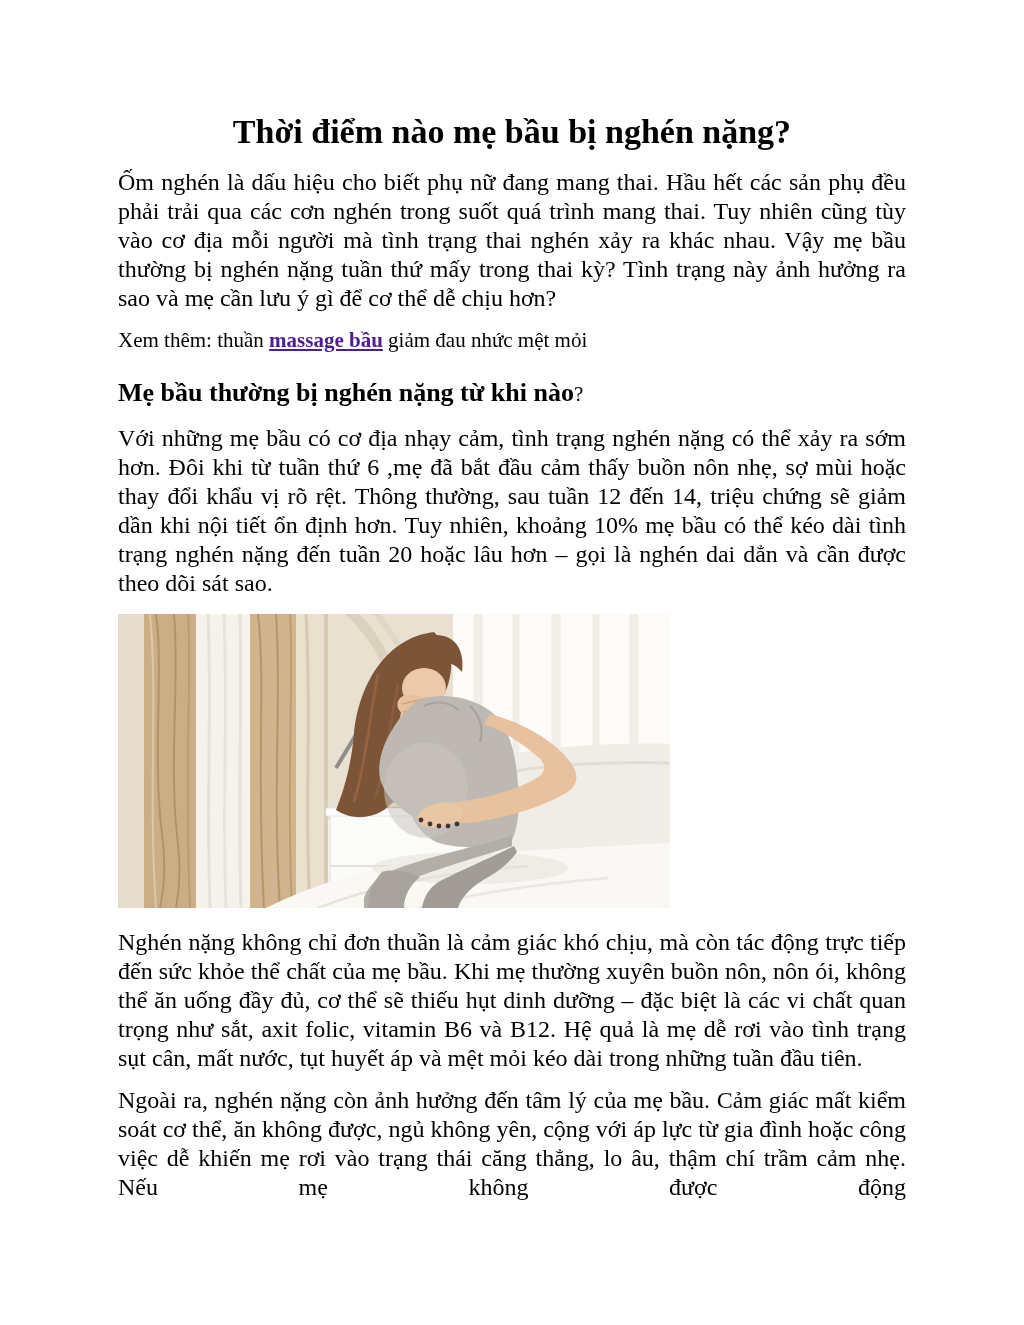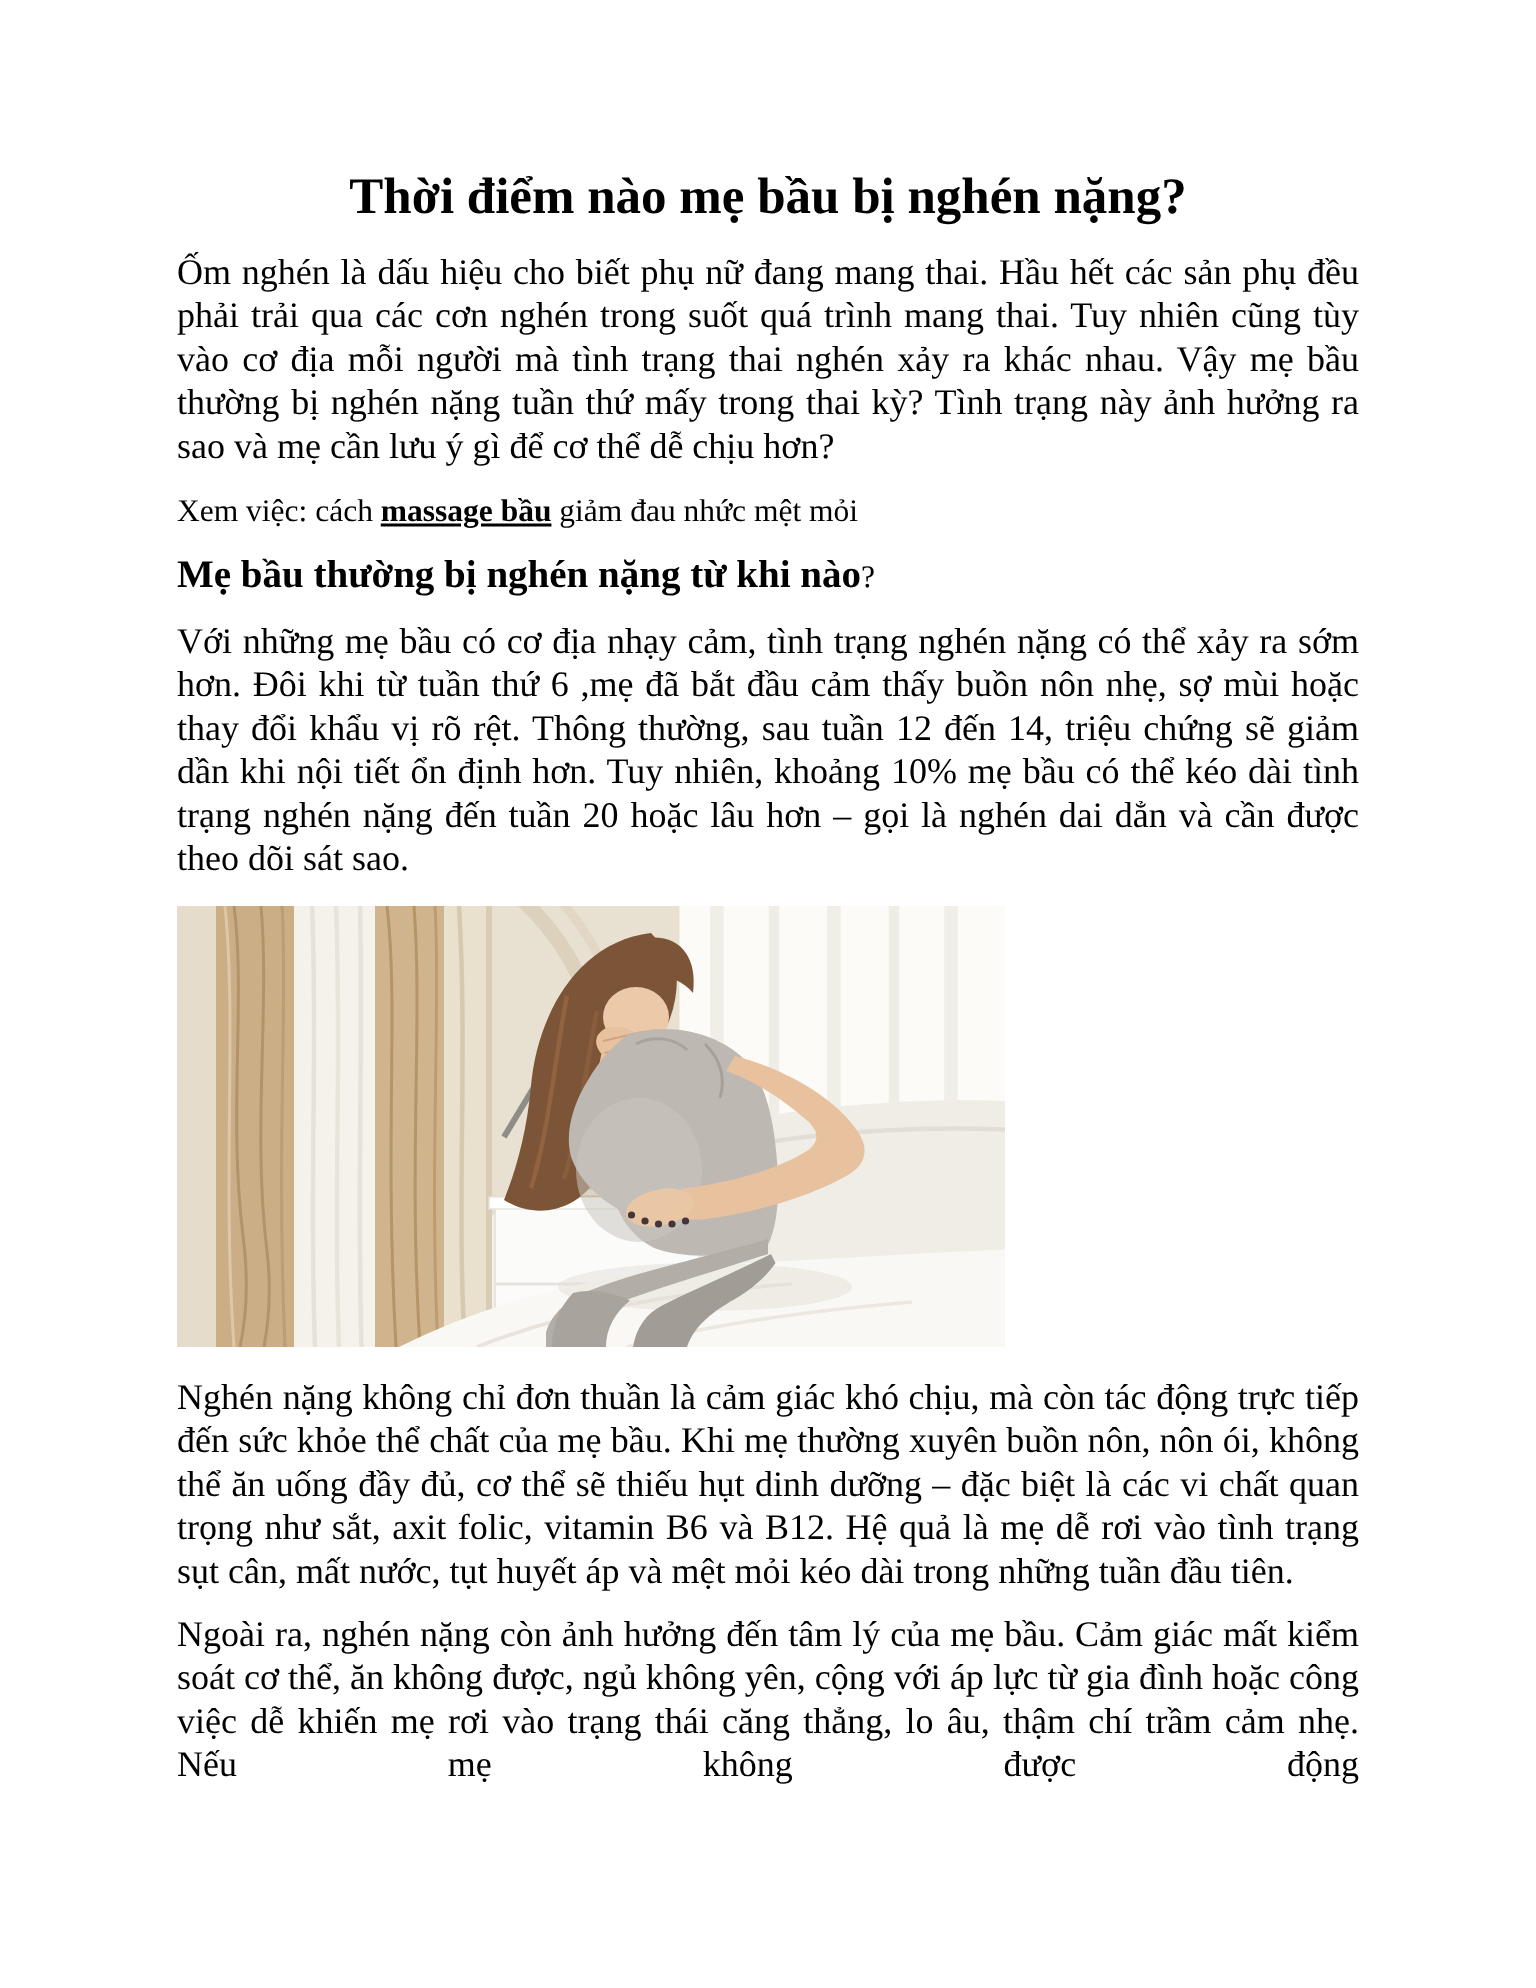--- a/index.html
+++ b/index.html
@@ -16,41 +16,41 @@
     margin:0 0 16px 0;
   }
   p.body{
     font-size:24px;line-height:29px;text-align:justify;margin:0 0 13px 0;
   }
   p.cut{ text-align-last:justify; }
   p.see-more{
     font-size:21px;line-height:29px;text-align:left;margin:0 0 10px 0;
   }
   a.doc-link{
-    color:#000000;font-weight:bold;text-decoration:underline;cursor:pointer;
+    color:#4c1d95;font-weight:bold;text-decoration:underline;cursor:pointer;
   }
   h2.section{
-    font-size:26px;line-height:32px;font-weight:bold;margin:12px 0 14px 0;
+    font-size:26px;line-height:32px;font-weight:bold;margin:22px 0 14px 0;
   }
   h2.section .q{ font-weight:normal;font-size:21px; }
   figure.article-figure{
     margin:16px 0 20px 0;width:552px;height:294px;padding:0;
   }
   figure.article-figure svg{display:block;}
 </style>
 </head>
 <body>
 
 <div class="page">
 
   <h1 class="title">Thời điểm nào mẹ bầu bị nghén nặng?</h1>
 
   <p class="body">Ốm nghén là dấu hiệu cho biết phụ nữ đang mang thai. Hầu hết các sản phụ đều phải trải qua các cơn nghén trong suốt quá trình mang thai. Tuy nhiên cũng tùy vào cơ địa mỗi người mà tình trạng thai nghén xảy ra khác nhau. Vậy mẹ bầu thường bị nghén nặng tuần thứ mấy trong thai kỳ? Tình trạng này ảnh hưởng ra sao và mẹ cần lưu ý gì để cơ thể dễ chịu hơn?</p>
 
-  <p class="see-more"><span>Xem việc: cách </span><a href="#" class="doc-link">massage bầu</a><span> giảm đau nhức mệt mỏi</span></p>
+  <p class="see-more"><span>Xem thêm: thuần </span><a href="#" class="doc-link">massage bầu</a><span> giảm đau nhức mệt mỏi</span></p>
 
   <h2 class="section"><span>Mẹ bầu thường bị nghén nặng từ khi nào</span><span class="q">?</span></h2>
 
 
   <p class="body">Với những mẹ bầu có cơ địa nhạy cảm, tình trạng nghén nặng có thể xảy ra sớm hơn. Đôi khi từ tuần thứ 6 ,mẹ đã bắt đầu cảm thấy buồn nôn nhẹ, sợ mùi hoặc thay đổi khẩu vị rõ rệt. Thông thường, sau tuần 12 đến 14, triệu chứng sẽ giảm dần khi nội tiết ổn định hơn. Tuy nhiên, khoảng 10% mẹ bầu có thể kéo dài tình trạng nghén nặng đến tuần 20 hoặc lâu hơn – gọi là nghén dai dẳn và cần được theo dõi sát sao.</p>
 
   <figure class="article-figure" role="img" aria-label="Pregnant woman in a grey t-shirt sitting on the edge of a white bed, covering her mouth with one hand and holding her belly, with beige striped curtains, a lamp arm and a white nightstand with a book behind her">
     <svg width="552" height="294" viewBox="0 0 552 294" xmlns="http://www.w3.org/2000/svg">
 
       <rect x="0" y="0" width="552" height="294" fill="#f5f2ec"></rect>

